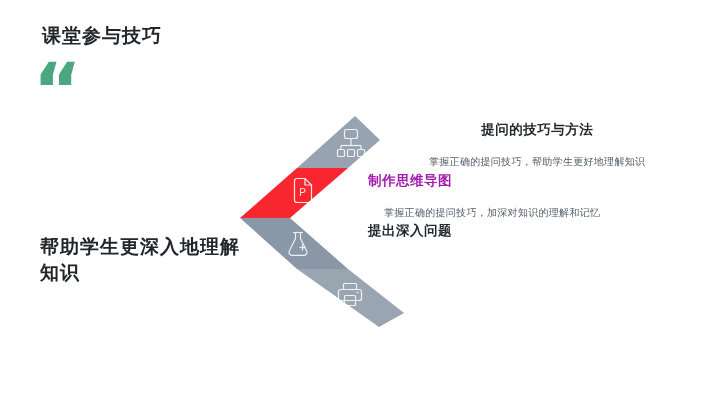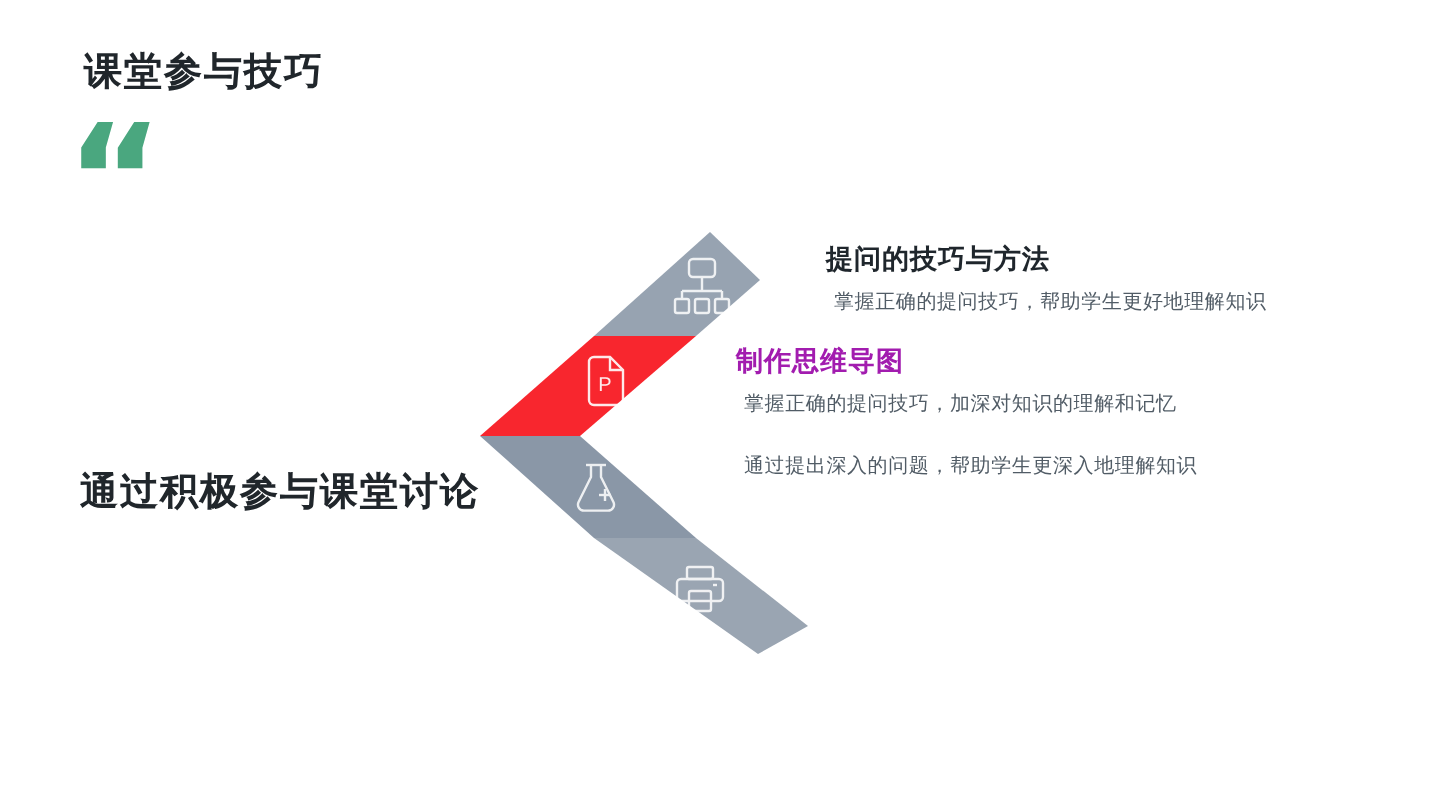--- a/index.html
+++ b/index.html
@@ -14,36 +14,36 @@
     font-family:"DejaVu Sans","Liberation Sans",sans-serif;
     font-size:74px;font-weight:bold;line-height:70px;color:#4aa77f;}
 
   .subtitle{position:absolute;left:40px;top:234px;width:202px;margin:0;
     font-size:19px;font-weight:bold;letter-spacing:1px;line-height:26px;color:#20262b;}
 
   .diagram{position:absolute;left:0;top:0;width:720px;height:404px;}
 
   .item{position:absolute;}
   .item .t{font-size:13.5px;font-weight:bold;letter-spacing:.5px;color:#1f262c;margin:0 0 5px 0;}
-  .item .d{font-size:10px;color:#515c66;letter-spacing:.3px;margin:4px;}
+  .item .d{font-size:10px;color:#515c66;letter-spacing:.3px;margin:16px;}
   .item-1{left:413px;top:121px;}
   .item-2{left:368px;top:172px;}
   .item-3{left:368px;top:222px;}
   .item-4{left:413px;top:272px;}
 </style>
 </head>
 <body>
 
 <div class="slide">
 
   <h1 class="main-title">课堂参与技巧</h1>
 
   <div class="quote" style="color: rgb(74, 167, 127);">“</div>
 
-  <h2 class="subtitle">通过积极参与课堂讨论</h2>
+  <h2 class="subtitle">帮助学生更深入地理解知识</h2>
 
   <svg class="diagram" viewBox="0 0 720 404" xmlns="http://www.w3.org/2000/svg">
 
     <polygon points="355,116 380,140 348,168 297,168" fill="#97a3b1"></polygon>
     <polygon points="297,168 348,168 290,218 240,218" fill="#f8262e"></polygon>
     <polygon points="240,218 290,218 348,269 297,269" fill="#8a97a7"></polygon>
     <polygon points="297,269 348,269 404,313 379,327" fill="#9aa5b2"></polygon>
 
     <g fill="none" stroke="#ffffff" stroke-width="1.2" opacity="0.85">
       <rect x="344.5" y="129.5" width="13" height="9" rx="2"></rect>
@@ -71,27 +71,27 @@
 
     <g fill="none" stroke="#ffffff" stroke-width="1.2" opacity="0.85">
       <rect x="343.5" y="283.5" width="13" height="6" rx="1"></rect>
       <rect x="338.5" y="289.5" width="23" height="11" rx="2"></rect>
       <rect x="344.5" y="295.5" width="11" height="10" rx="1"></rect>
       <line x1="356.5" y1="292.5" x2="358.5" y2="292.5"></line>
     </g>
   </svg>
 
   <div class="item item-1">
-    <p class="t" style="color: rgb(31, 38, 44);">提问的技巧与方法</p>
+    <p class="t" style="color: rgb(31, 38, 44); text-align: center;">提问的技巧与方法</p>
     <p class="d">掌握正确的提问技巧，帮助学生更好地理解知识</p>
   </div>
 
   <div class="item item-2">
     <p class="t" style="color: #a21caf;">制作思维导图</p>
     <p class="d">掌握正确的提问技巧，加深对知识的理解和记忆</p>
   </div>
 
   <div class="item item-3">
-    <p class="d">通过提出深入的问题，帮助学生更深入地理解知识</p>
+    <p class="t" style="color: rgb(31, 38, 44);">提出深入问题</p>
   </div>
 
 
 </div>
 
 </body></html>

